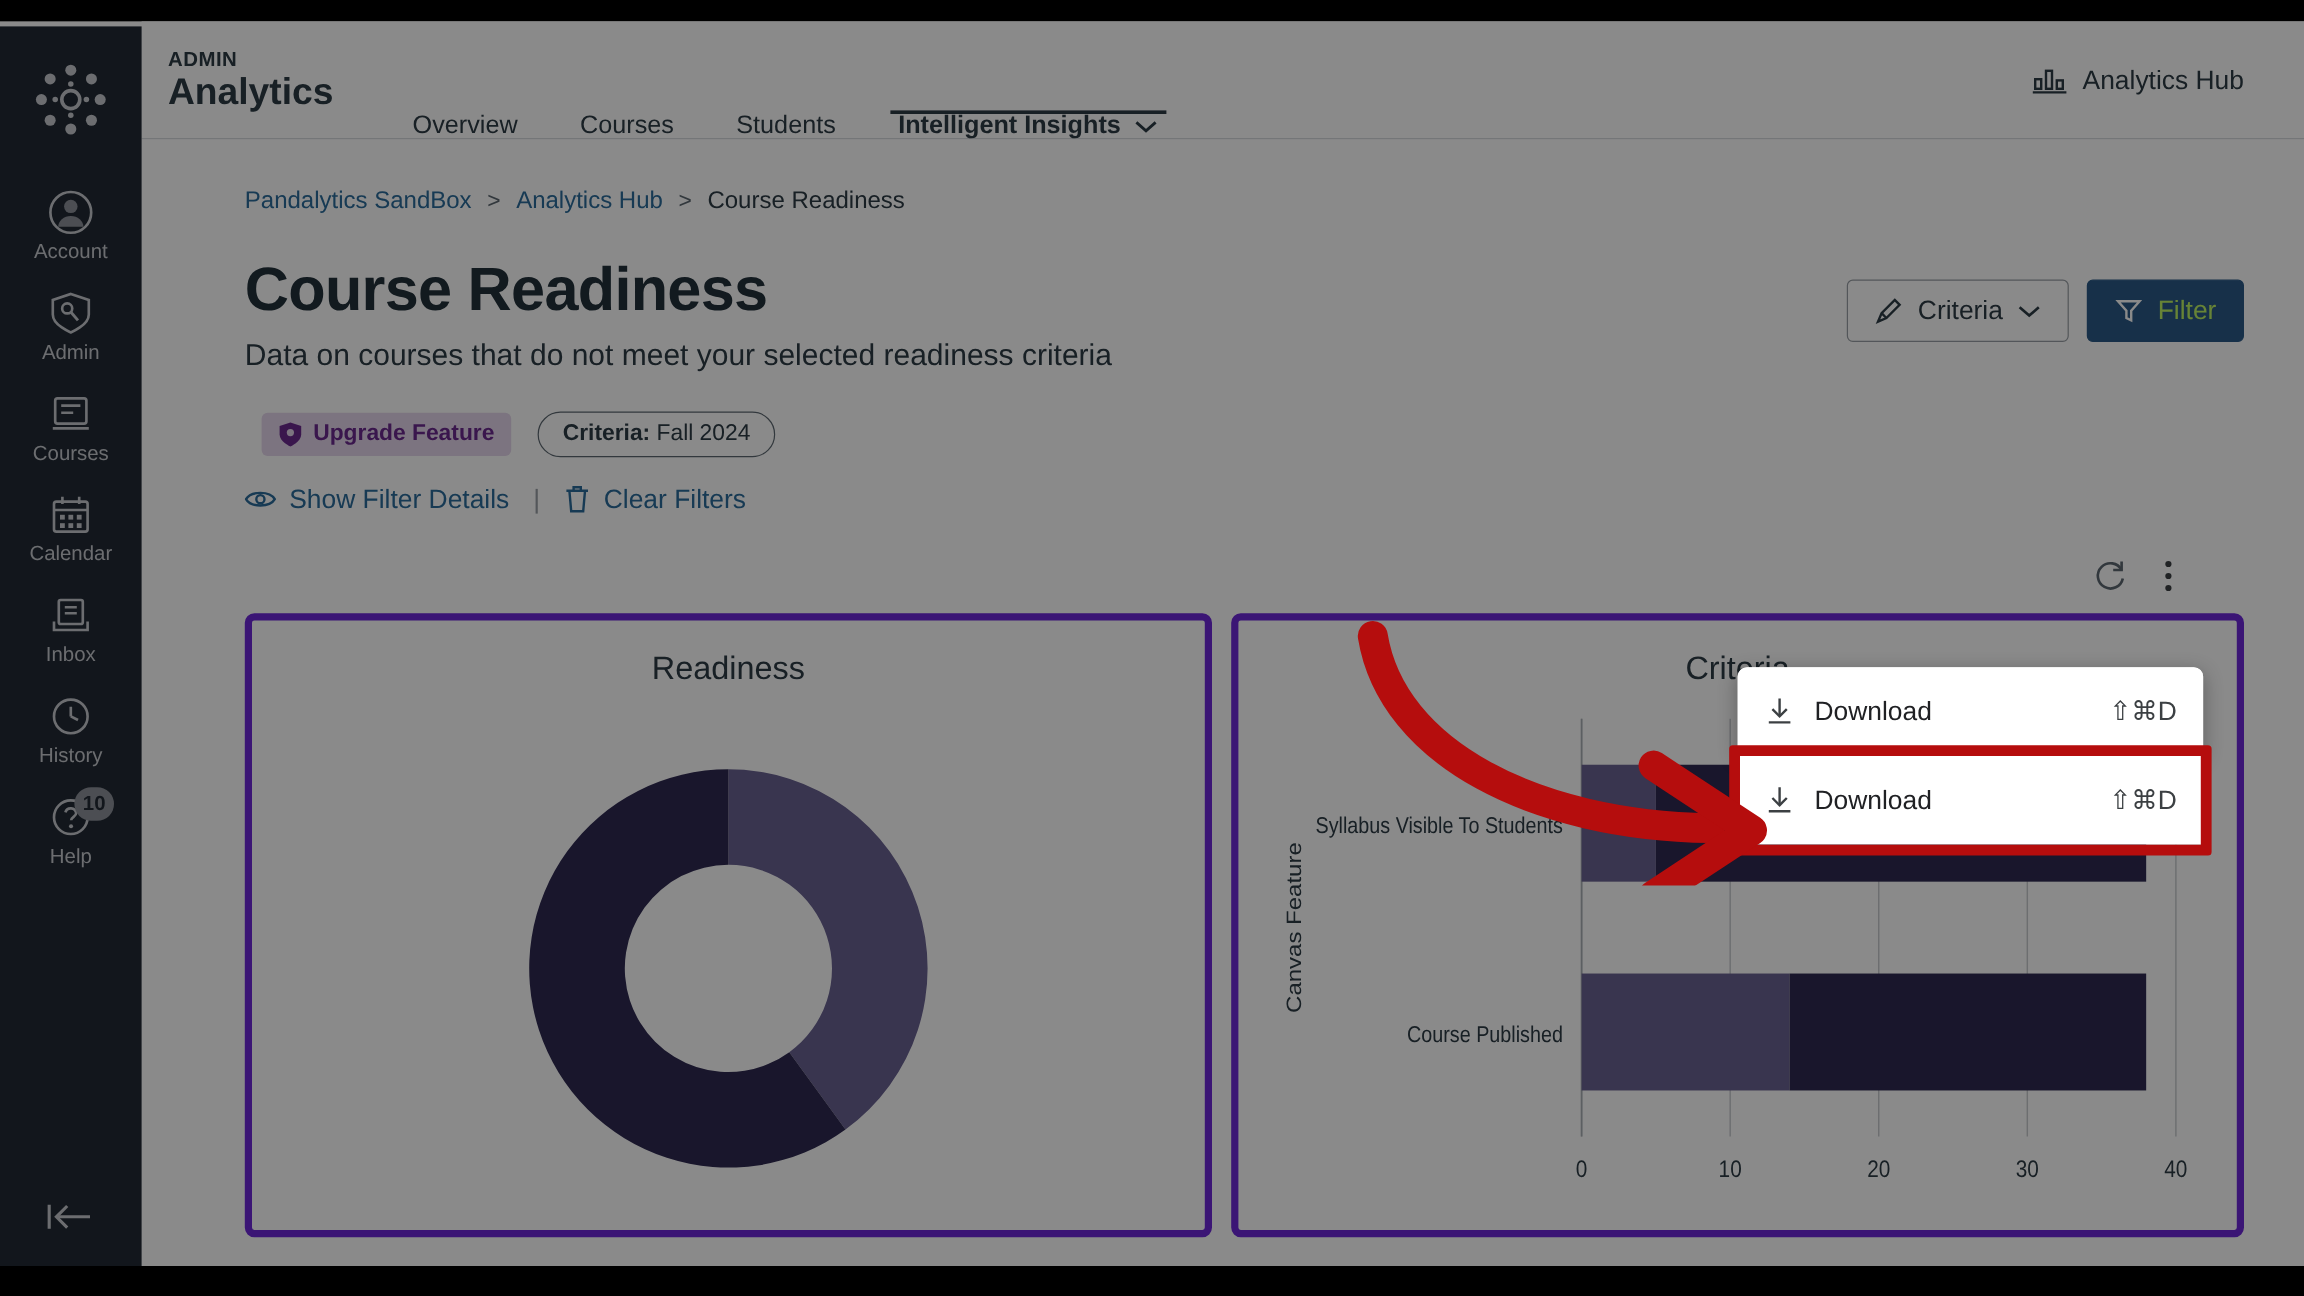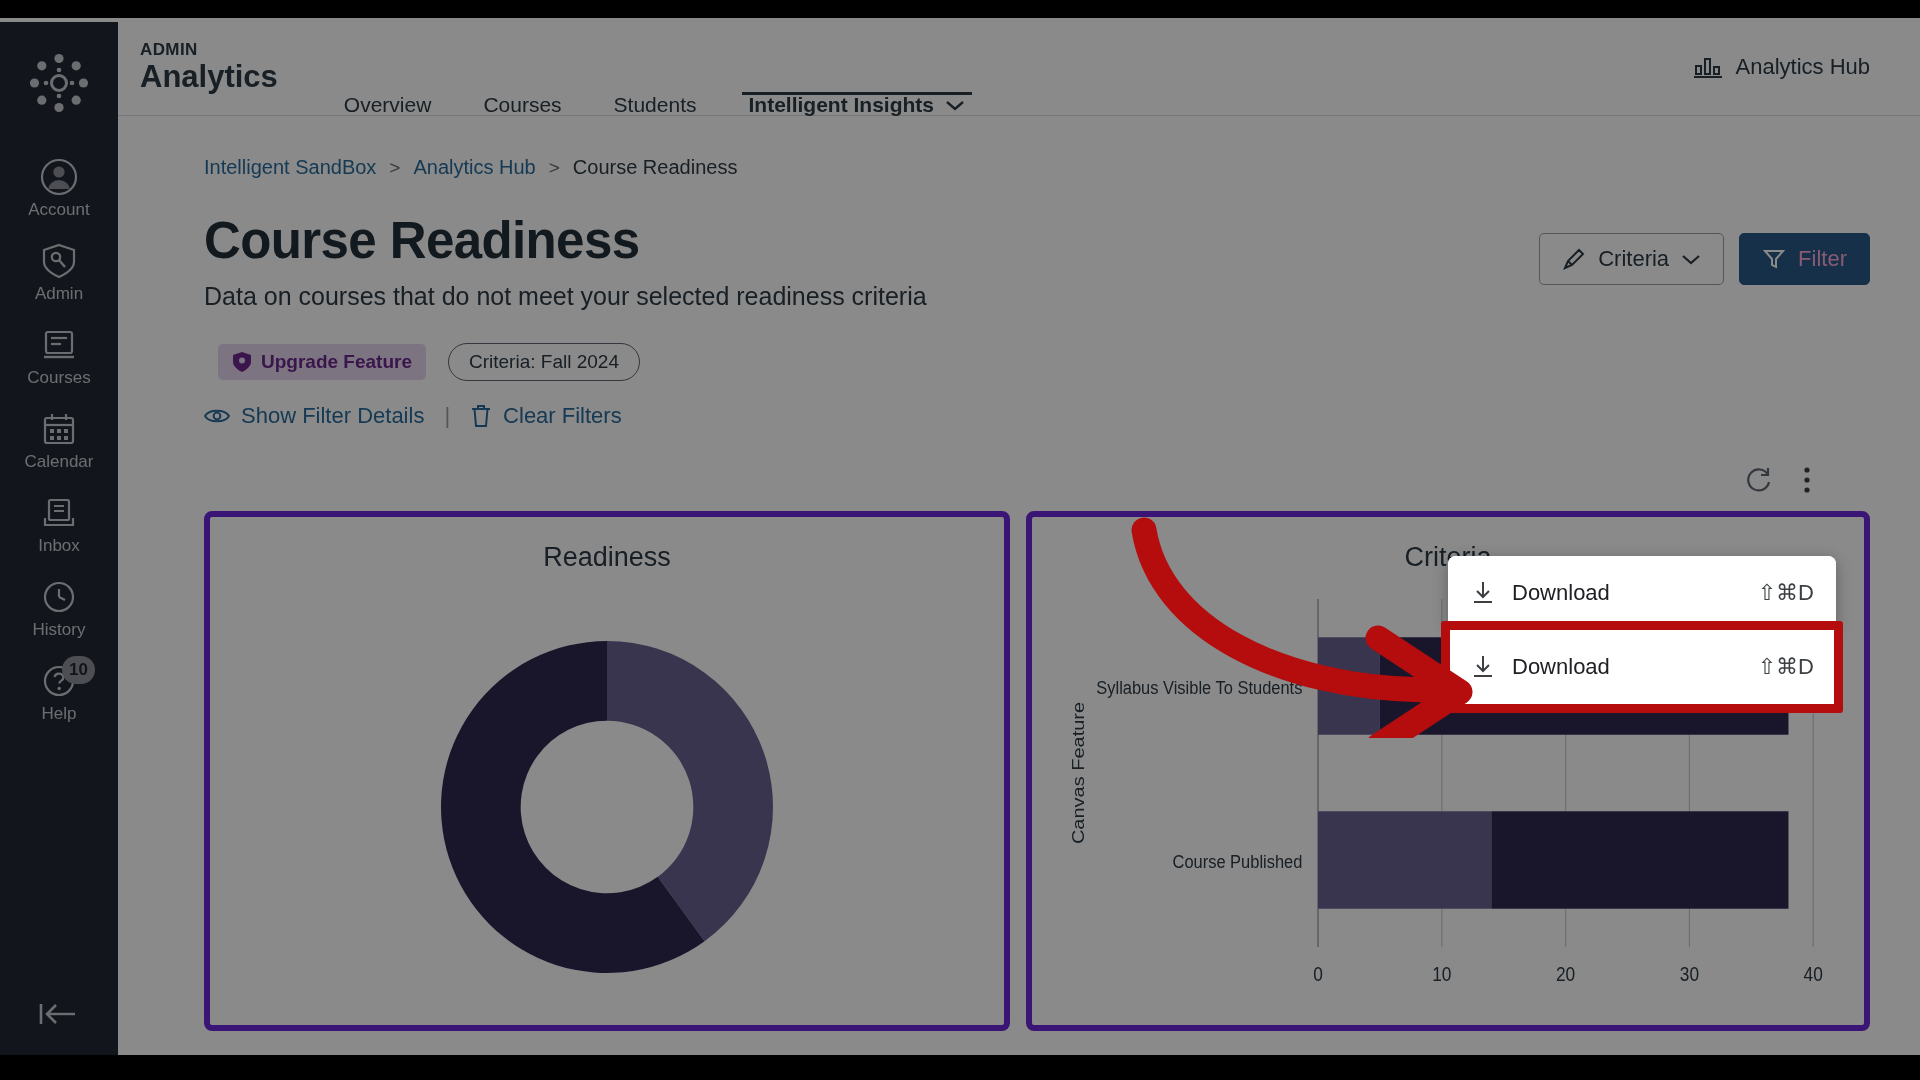--- a/index.html
+++ b/index.html
@@ -142,35 +142,35 @@
   .btn {
     height: 52px; border-radius: 5px;
     display: flex; align-items: center; gap: 12px;
     padding: 0 22px; font-size: 22px; cursor: pointer;
     font-family: "Liberation Sans", sans-serif;
   }
   .btn-secondary {
     background: transparent; border: 1px solid #9aa0a6; color: #2d3b45;
   }
   .btn-primary {
-    background: #2b5a87; border: 1px solid #2b5a87; color: #f9a8d4; text-align: right;
+    background: #2b5a87; border: 1px solid #2b5a87; color: #bef264; text-align: right;
   }
 
   .pill-row { display: flex; align-items: center; gap: 22px; margin-top: 32px; padding-left: 14px; }
   .pill-upgrade {
     display: flex; align-items: center; gap: 9px;
     background: #e6d7ec; color: #6b2a8f;
     border-radius: 5px; padding: 7px 14px;
     font-size: 19px; font-weight: 700; cursor: pointer;
   }
   .pill-criteria {
     border: 1px solid #5d6871; border-radius: 22px;
     padding: 7px 20px; font-size: 19px; color: #2d3b45; cursor: pointer;
   }
-  .pill-criteria b { font-weight: 400; text-align: center; }
+  .pill-criteria b { font-weight: 700; text-align: center; }
 
   .link-row {
     display: flex; align-items: center; gap: 14px;
     margin-top: 22px; font-size: 22px; color: #2b6c9b;
   }
   .link-item { display: flex; align-items: center; gap: 11px; cursor: pointer; }
   .link-divider { color: #9aa0a6; padding: 0 6px; }
 
   
   .chart-toolbar {
@@ -402,21 +402,21 @@
           <rect x="21" y="13" width="5" height="7" fill="none" stroke="#2d3b45" stroke-width="2"></rect>
           <line x1="1" y1="23" x2="29" y2="23" stroke="#2d3b45" stroke-width="2"></line>
         </svg>
         <span>Analytics Hub</span>
       </div>
     </div>
 
     <div id="main">
 
       <div class="breadcrumb">
-        <span class="crumb-link">Intelligent SandBox</span>
+        <span class="crumb-link">Pandalytics SandBox</span>
         <span class="crumb-sep">&gt;</span>
         <span class="crumb-link">Analytics Hub</span>
         <span class="crumb-sep">&gt;</span>
         <span class="crumb-current">Course Readiness</span>
       </div>
 
       <div class="title-row">
         <div>
           <div class="page-title">Course Readiness</div>
           <div class="page-sub">Data on courses that do not meet your selected readiness criteria</div>

